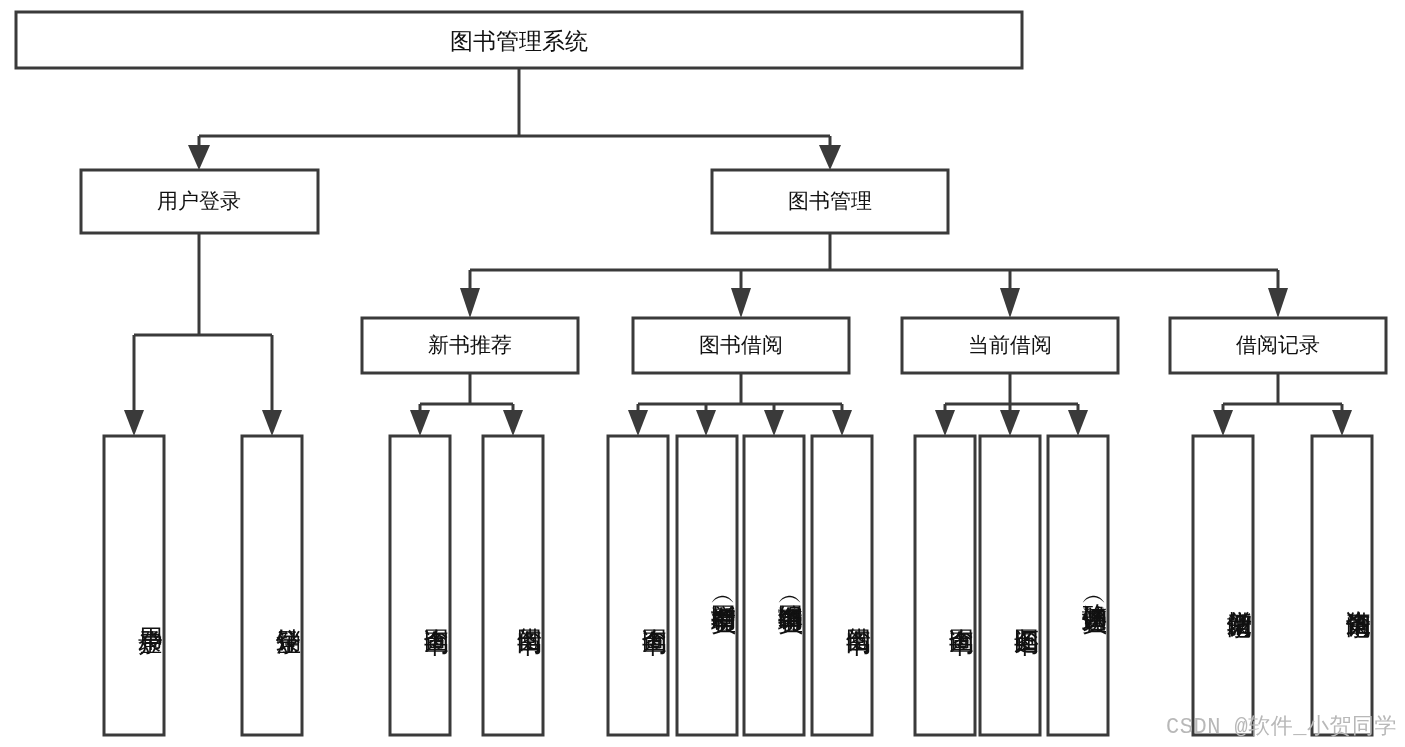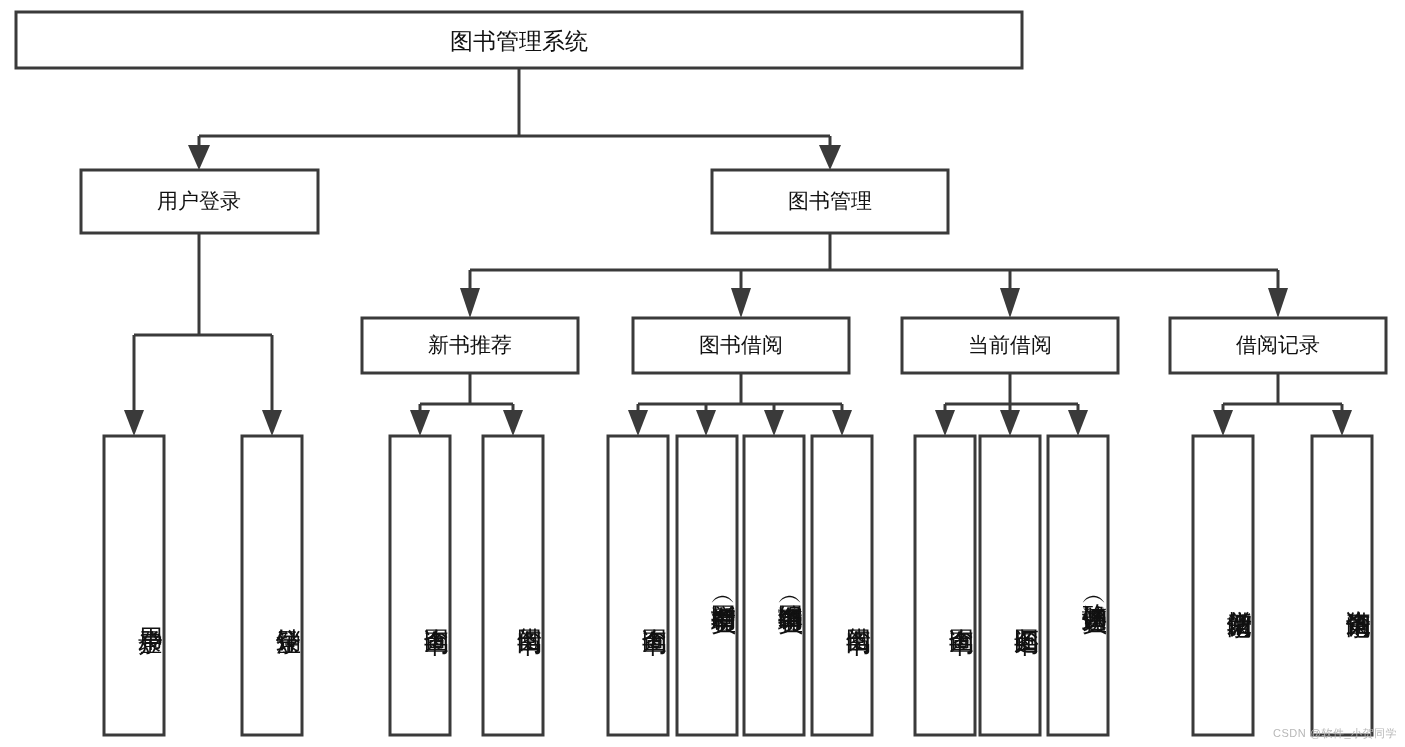--- a/index.html
+++ b/index.html
@@ -57,22 +57,22 @@
     line-height: 1.08;
     color: #111111;
     letter-spacing: 1px;
     white-space: nowrap;
     pointer-events: none;
   }
   .watermark {
     position: absolute;
     right: 8px;
     bottom: 6px;
-    font-family: Liberation Sans, sans-serif;
-    font-size: 11px;
+    font-family: Liberation Mono, monospace;
+    font-size: 22px;
     color: #b8b8b8;
     letter-spacing: 0.5px;
     white-space: nowrap;
   }
 </style>
 </head>
 <body>
 
 <svg id="diagram" viewBox="0 0 1405 747">
   <defs></defs>

